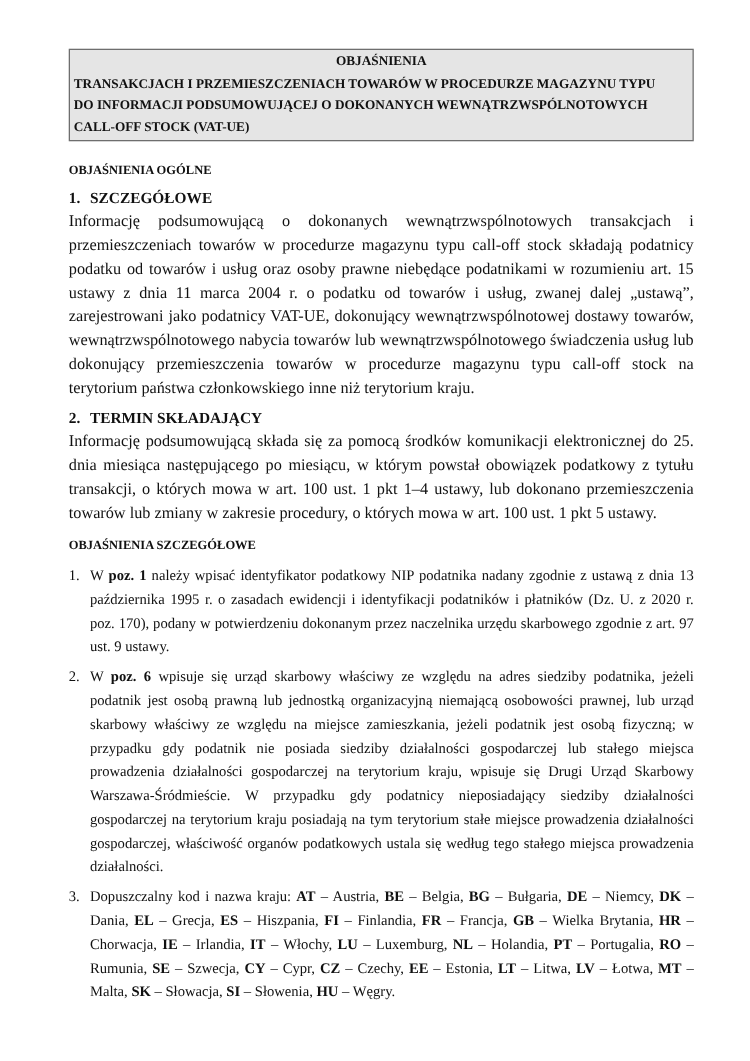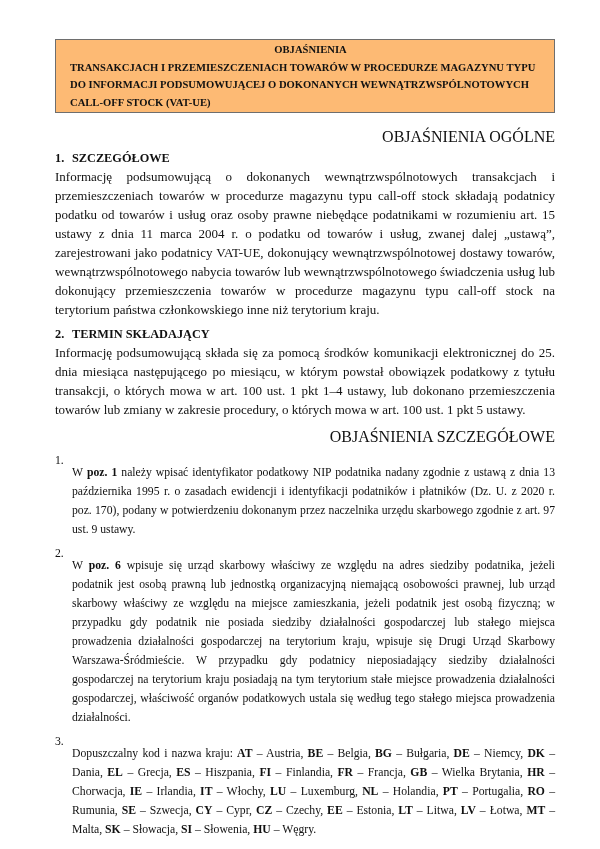--- a/index.html
+++ b/index.html
@@ -1,28 +1,28 @@
 <!DOCTYPE html>
 <html><head>
 <meta charset="utf-8">
 <style>
   html, body { margin: 0; padding: 0; background: #ffffff; }
   body { width: 600px; height: 849px; position: relative; overflow: hidden;
          font-family: "Liberation Serif", "DejaVu Serif", serif; color: #111; }
   .page { position: absolute; left: 55px; top: 39px; width: 500px; }
-  .hdr { background: #fdba74; border: 1px solid #6e6e6e; padding: 1px 3px 1px 14px;
+  .hdr { background: #e5e5e5; border: 1px solid #6e6e6e; padding: 1px 3px 1px 3px;
          font-weight: bold; font-size: 10.6px; line-height: 17.5px; }
   .hdr .c { text-align: center; }
-  .h1 { font-weight: normal; font-size: 16px; margin-top: 15px; line-height: 18px; text-align: right; }
+  .h1 { font-weight: bold; font-size: 10px; margin-top: 15px; line-height: 18px; }
   .h2 { font-weight: bold; font-size: 12.3px; line-height: 18px; margin-top: 3px; display: flex; }
   .h2 .n { width: 17px; }
   .p { font-size: 13px; line-height: 19px; text-align: justify; }
   .li { display: flex; font-size: 11.7px; line-height: 19px; margin-top: 5px; }
   .li .n { width: 17px; flex: none; }
-  .li .t { flex: 1; text-align: justify; margin-top: 12px; }
+  .li .t { flex: 1; text-align: justify; }
   b { font-weight: bold; }
 </style>
 </head>
 <body>
 
 <div class="page">
   <div class="hdr">
     <div class="c">OBJAŚNIENIA</div>
     <div>TRANSAKCJACH I PRZEMIESZCZENIACH TOWARÓW W PROCEDURZE MAGAZYNU TYPU</div>
     <div>DO INFORMACJI PODSUMOWUJĄCEJ O DOKONANYCH WEWNĄTRZWSPÓLNOTOWYCH</div>

